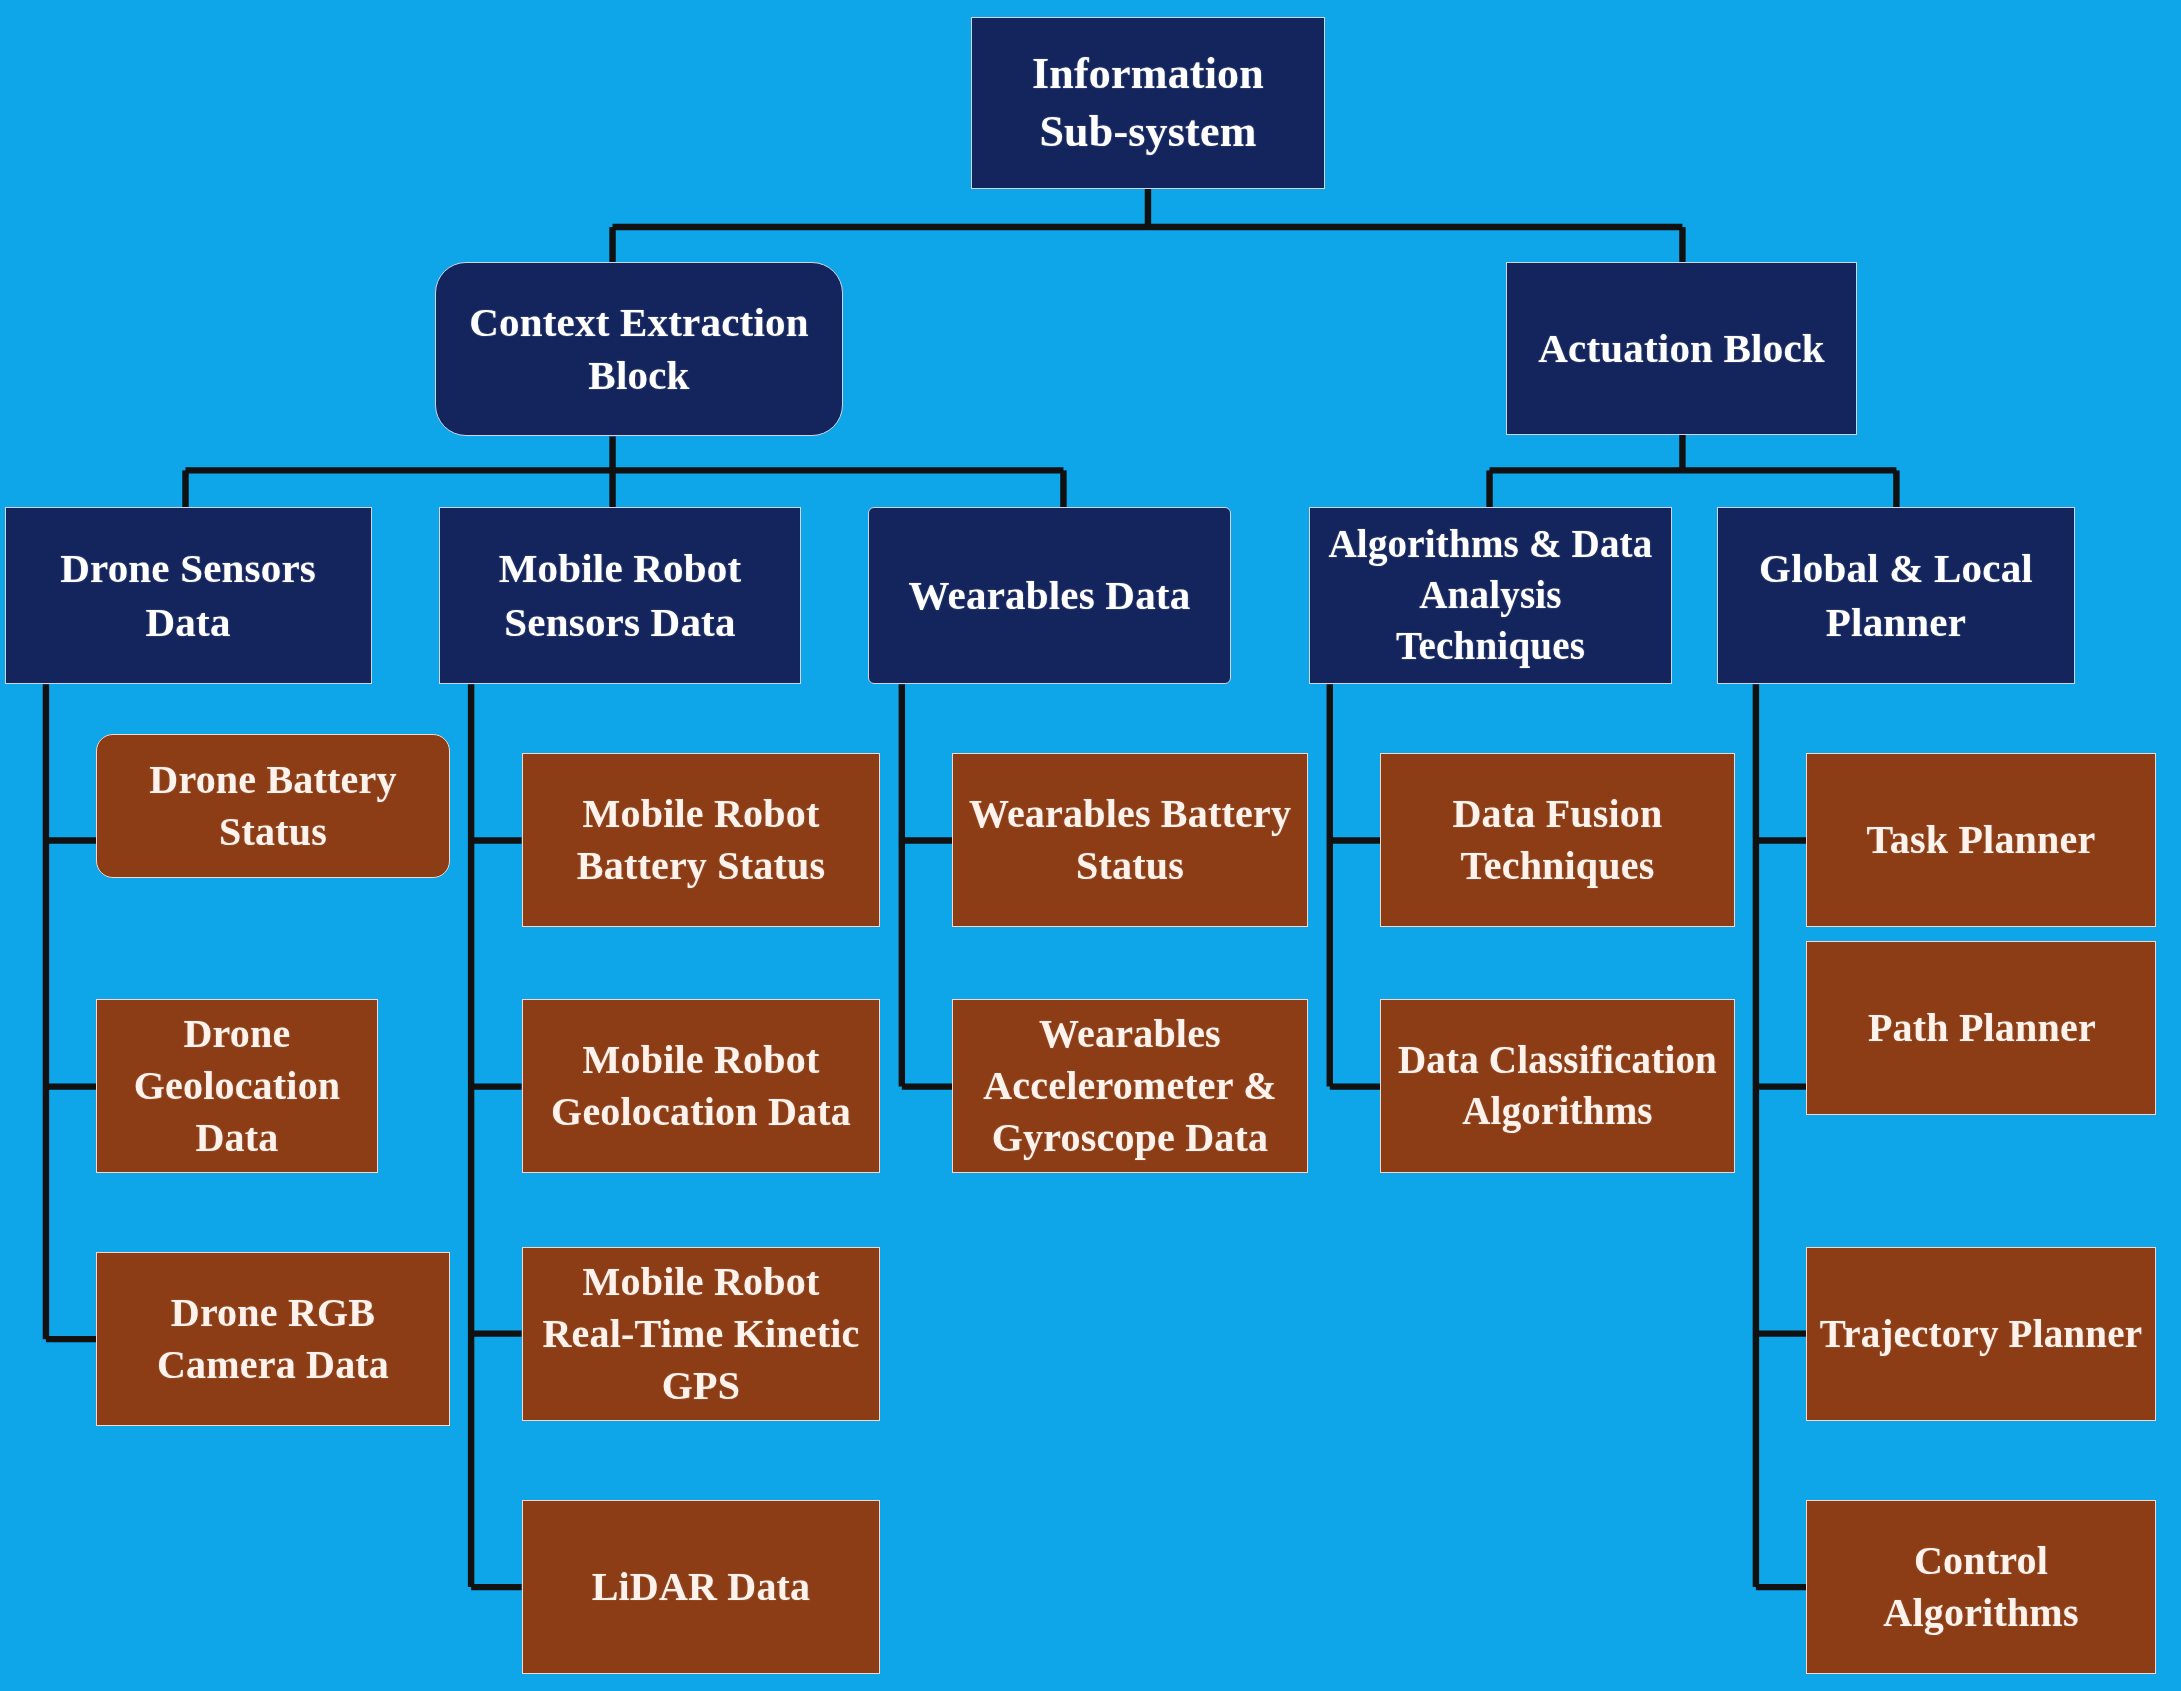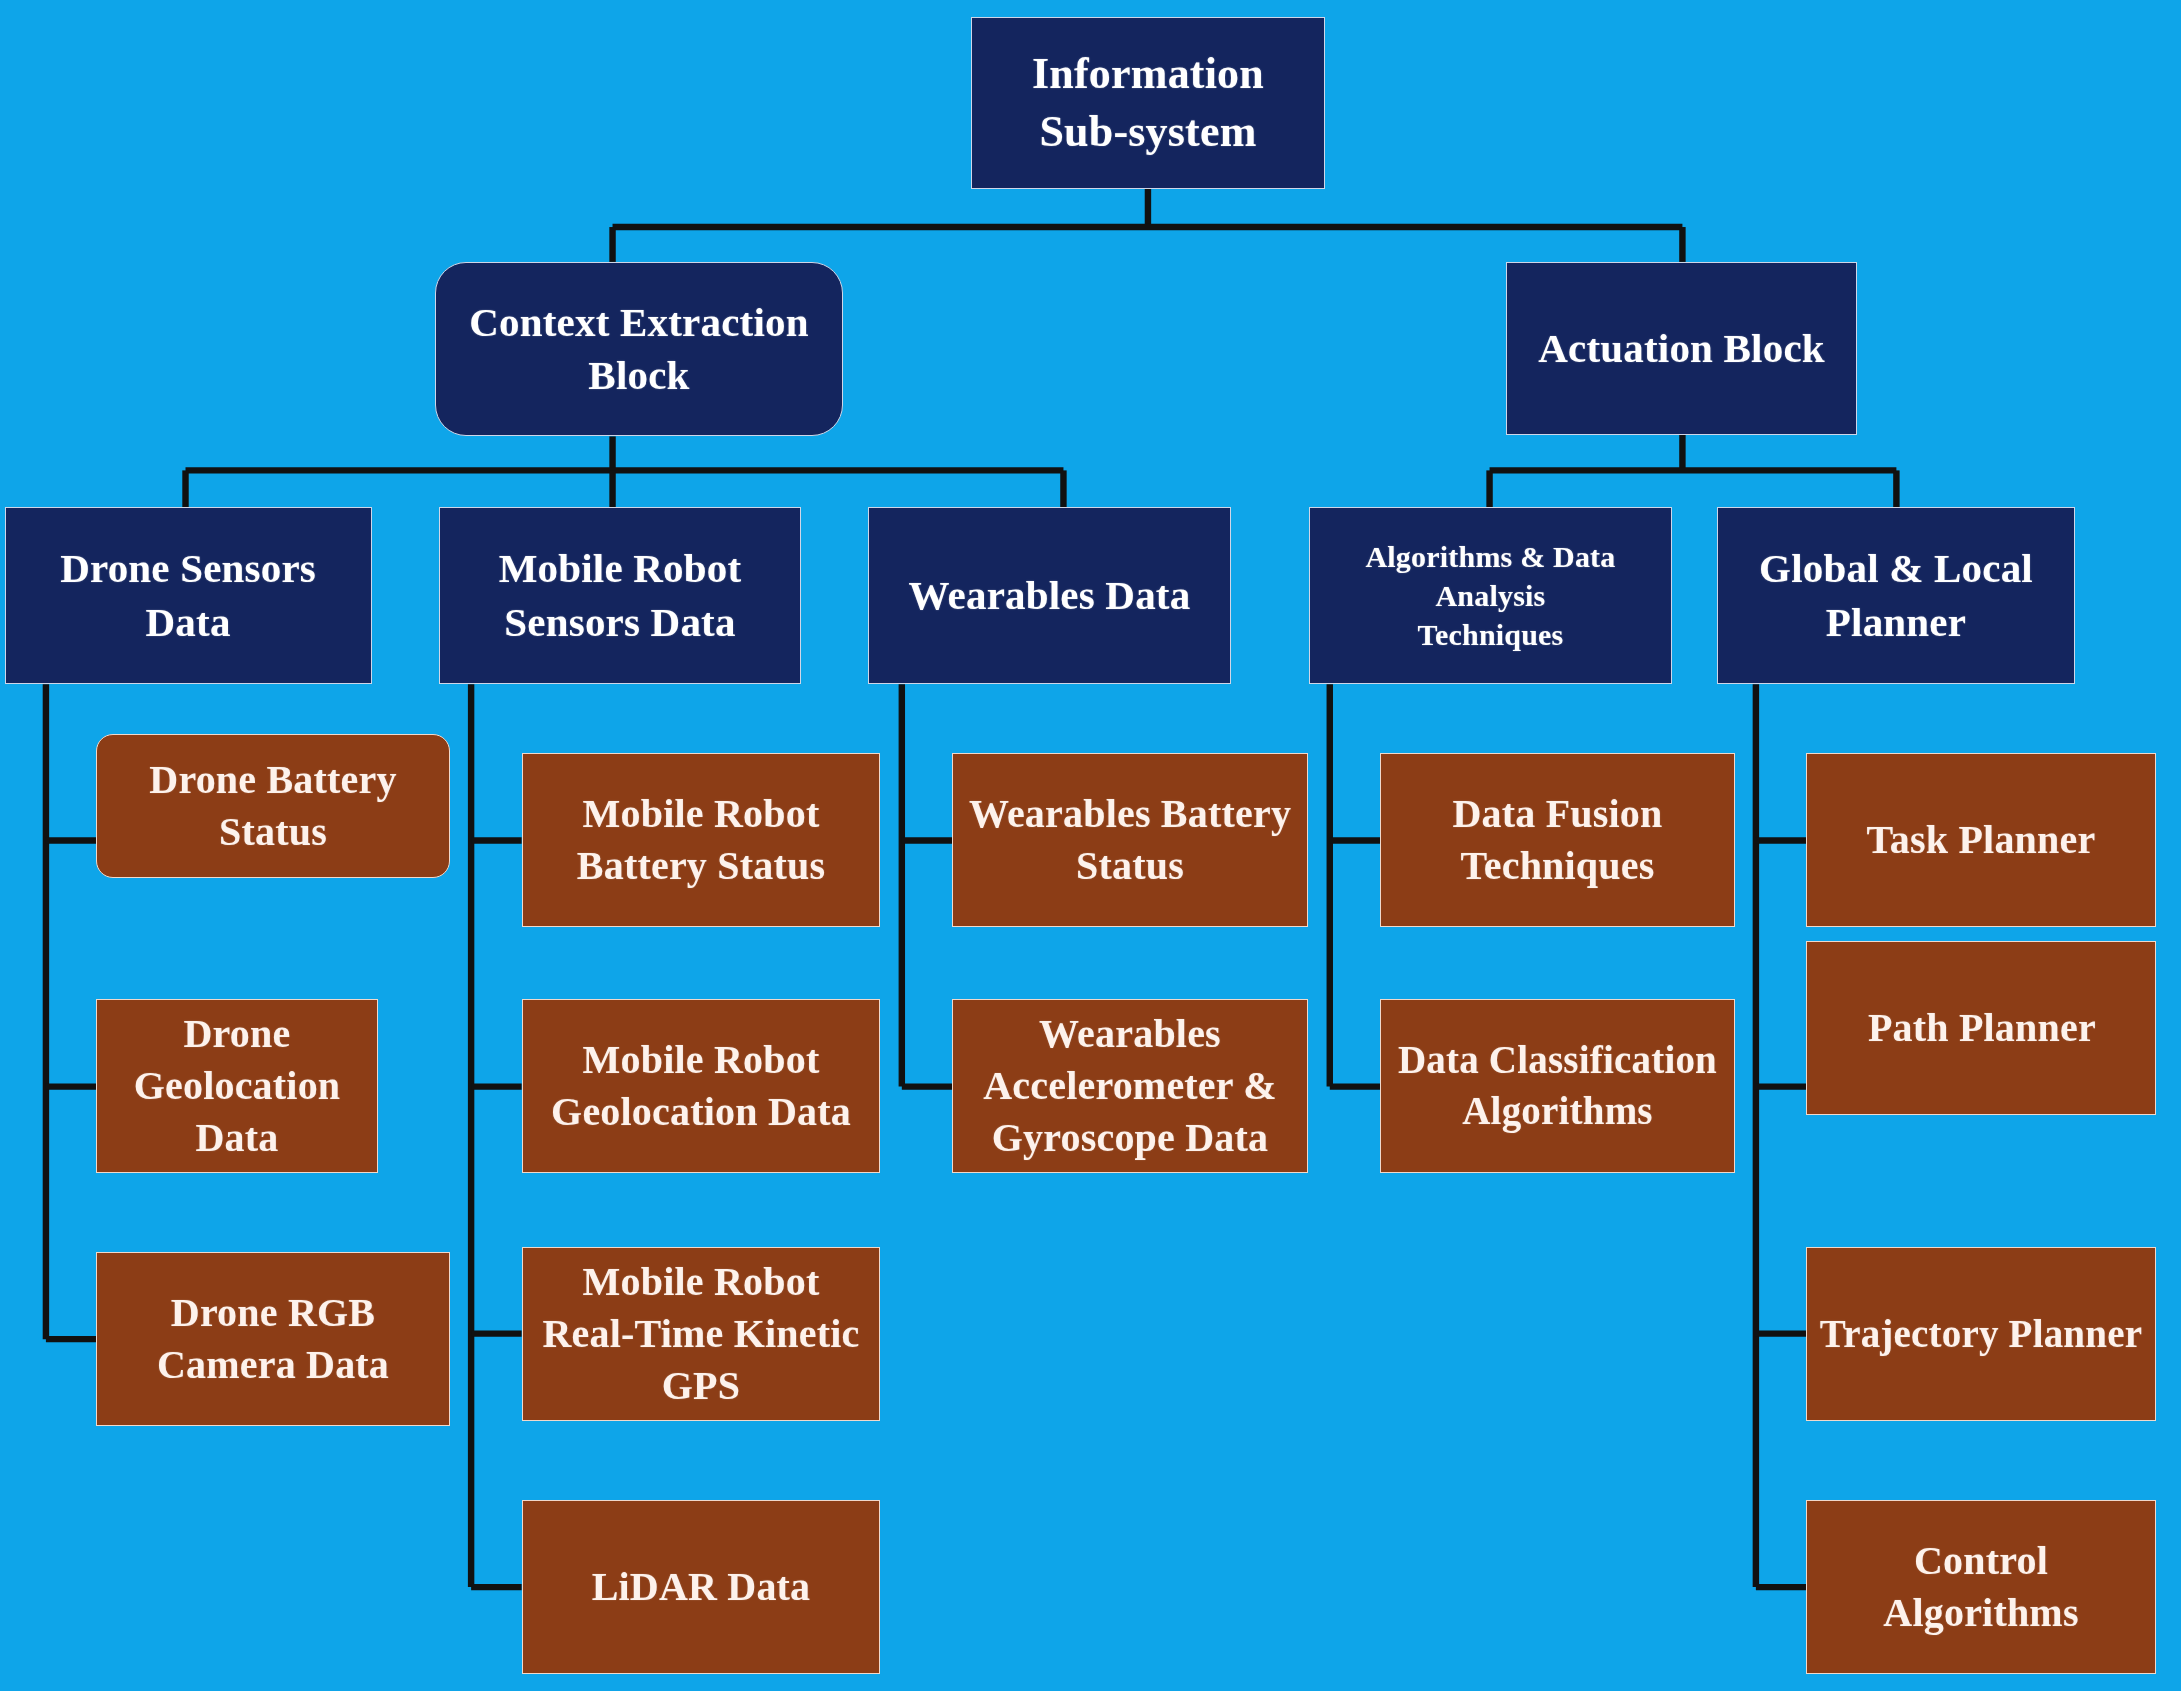--- a/index.html
+++ b/index.html
@@ -105,22 +105,22 @@
 Sub-system</div>
 
   <div class="node blue" style="left:435px;top:262px;width:408px;height:174px;border-radius:31px;">Context Extraction
 Block</div>
   <div class="node blue" style="left:1506px;top:262px;width:351px;height:173px;">Actuation Block</div>
 
   <div class="node blue" style="left:4.6px;top:507px;width:367px;height:177px;">Drone Sensors
 Data</div>
   <div class="node blue" style="left:439px;top:507px;width:362px;height:177px;">Mobile Robot
 Sensors Data</div>
-  <div class="node blue" style="left:868px;top:507px;width:363px;height:177px;">Wearables Data</div>
-  <div class="node blue" style="left:1309px;top:507px;width:363px;height:177px;font-size:30px;">Algorithms &amp; Data
+  <div class="node blue" style="left:868px;top:507px;width:363px;height:177px;border-radius:6px;">Wearables Data</div>
+  <div class="node blue" style="left:1309px;top:507px;width:363px;height:177px;font-size:39px;">Algorithms &amp; Data
 Analysis
 Techniques</div>
   <div class="node blue" style="left:1717px;top:507px;width:358px;height:177px;">Global &amp; Local
 Planner</div>
 
   <div class="node brown" style="left:96px;top:734px;width:354px;height:144px;border-radius:17px;">Drone Battery
 Status</div>
   <div class="node brown" style="left:96px;top:999px;width:282px;height:174px;">Drone Geolocation
 Data</div>
   <div class="node brown" style="left:96px;top:1252px;width:354px;height:174px;">Drone RGB

